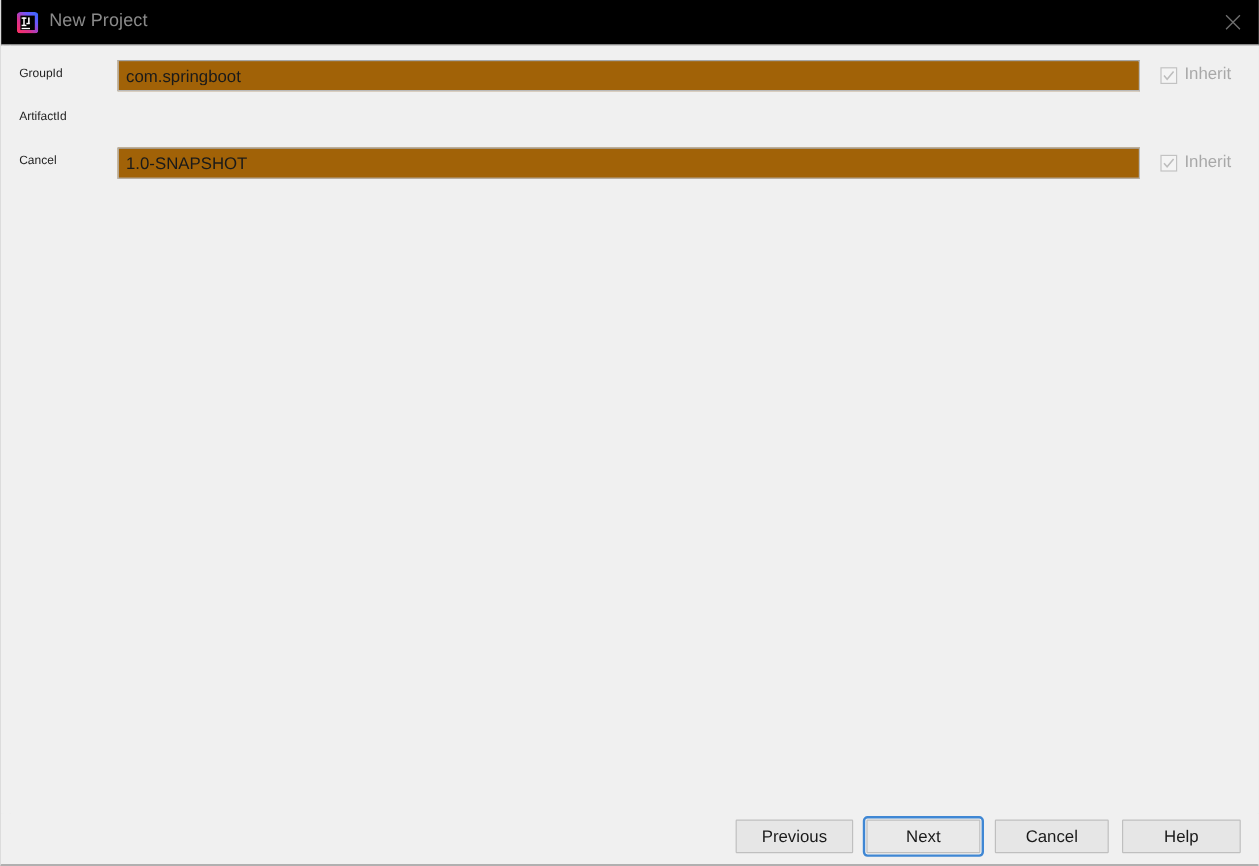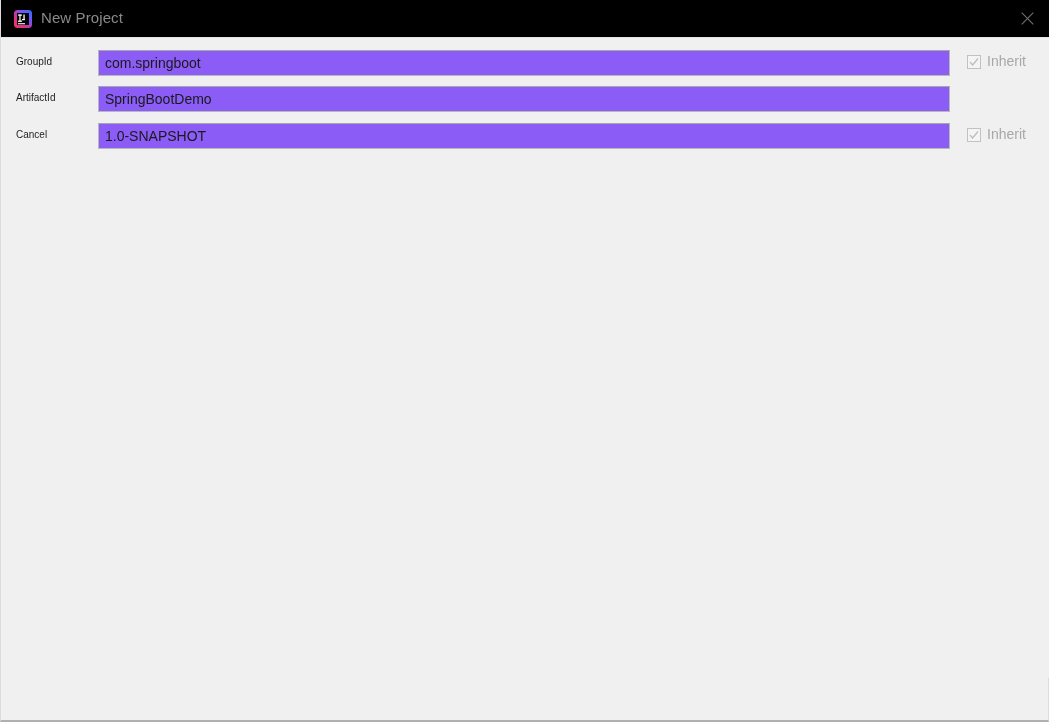--- a/index.html
+++ b/index.html
@@ -103,37 +103,37 @@
     white-space: nowrap;
     line-height: 19px;
   }
   .field-input {
     position: absolute;
     left: 97px;
     top: 0;
     width: 852px;
     height: 26px;
     box-sizing: border-box;
-    background: #8b5cf6;
+    background: #a16207;
     border: 1px solid #b9b9b9;
     border-top-color: #a6a6a6;
     font-family: "Liberation Sans", sans-serif;
     font-size: 14px;
     color: #1a1a1a;
     padding: 0 0 0 6px;
     outline: none;
     line-height: 24px;
   }
 
   .inherit-group {
     position: absolute;
     left: 966px;
     top: 3px;
     display: flex;
-    align-items: center;
+    align-items: flex-end;
     gap: 6px;
     cursor: default;
     user-select: none;
   }
   .inherit-box {
     width: 14px;
     height: 14px;
     box-sizing: border-box;
     border: 1px solid #c2c2c2;
     background: #f4f4f4;
@@ -257,32 +257,37 @@
           <svg width="10" height="10" viewBox="0 0 10 10">
             <polyline points="1,5 3.6,8 9,1.5" fill="none" stroke="#bdbdbd" stroke-width="1.3"></polyline>
           </svg>
         </span>
         <span class="inherit-label">Inherit</span>
       </div>
     </div>
 
     <div class="form-row row-artifactid">
       <div class="field-label">ArtifactId</div>
-      <input class="field-input" type="text" value="SpringBootDemo" style="">
     </div>
 
     <div class="form-row row-version">
       <div class="field-label">Cancel</div>
       <input class="field-input" type="text" value="1.0-SNAPSHOT" style="">
       <div class="inherit-group">
         <span class="inherit-box">
           <svg width="10" height="10" viewBox="0 0 10 10">
             <polyline points="1,5 3.6,8 9,1.5" fill="none" stroke="#bdbdbd" stroke-width="1.3"></polyline>
           </svg>
         </span>
         <span class="inherit-label">Inherit</span>
       </div>
     </div>
 
   </div>
 
+  <div id="buttonbar">
+    <button id="btn-previous" class="dlg-button">Previous</button>
+    <button id="btn-next" class="dlg-button focused">Next</button>
+    <button id="btn-cancel" class="dlg-button">Cancel</button>
+    <button id="btn-help" class="dlg-button">Help</button>
+  </div>
 
 </div>
 
 </body></html>

